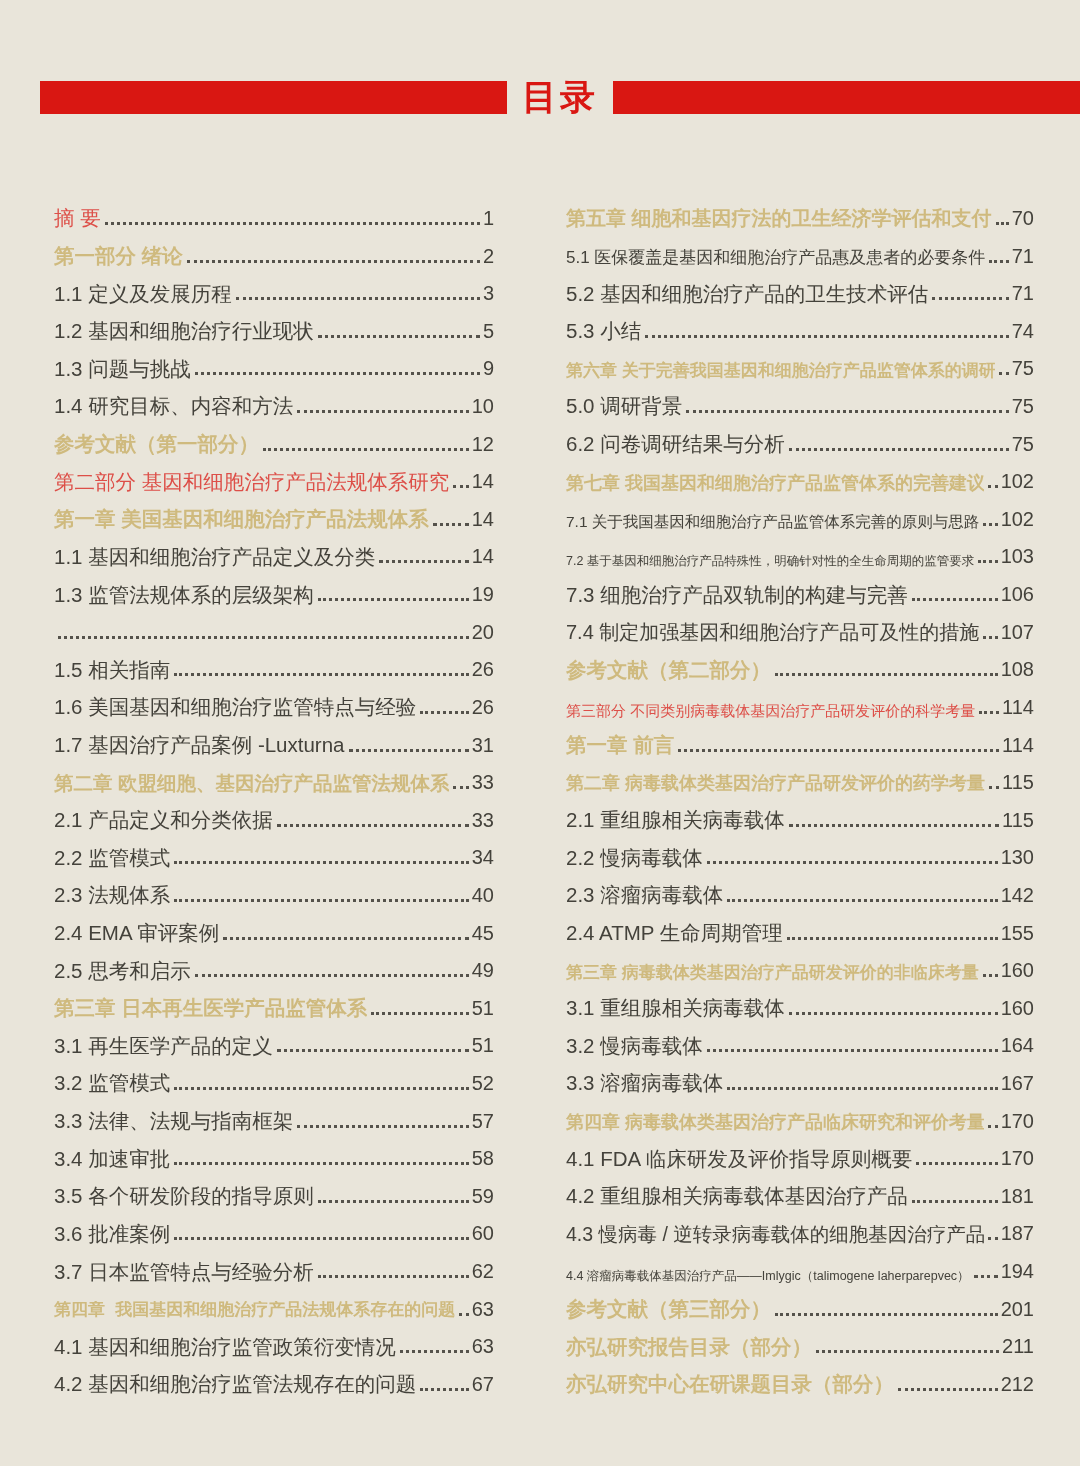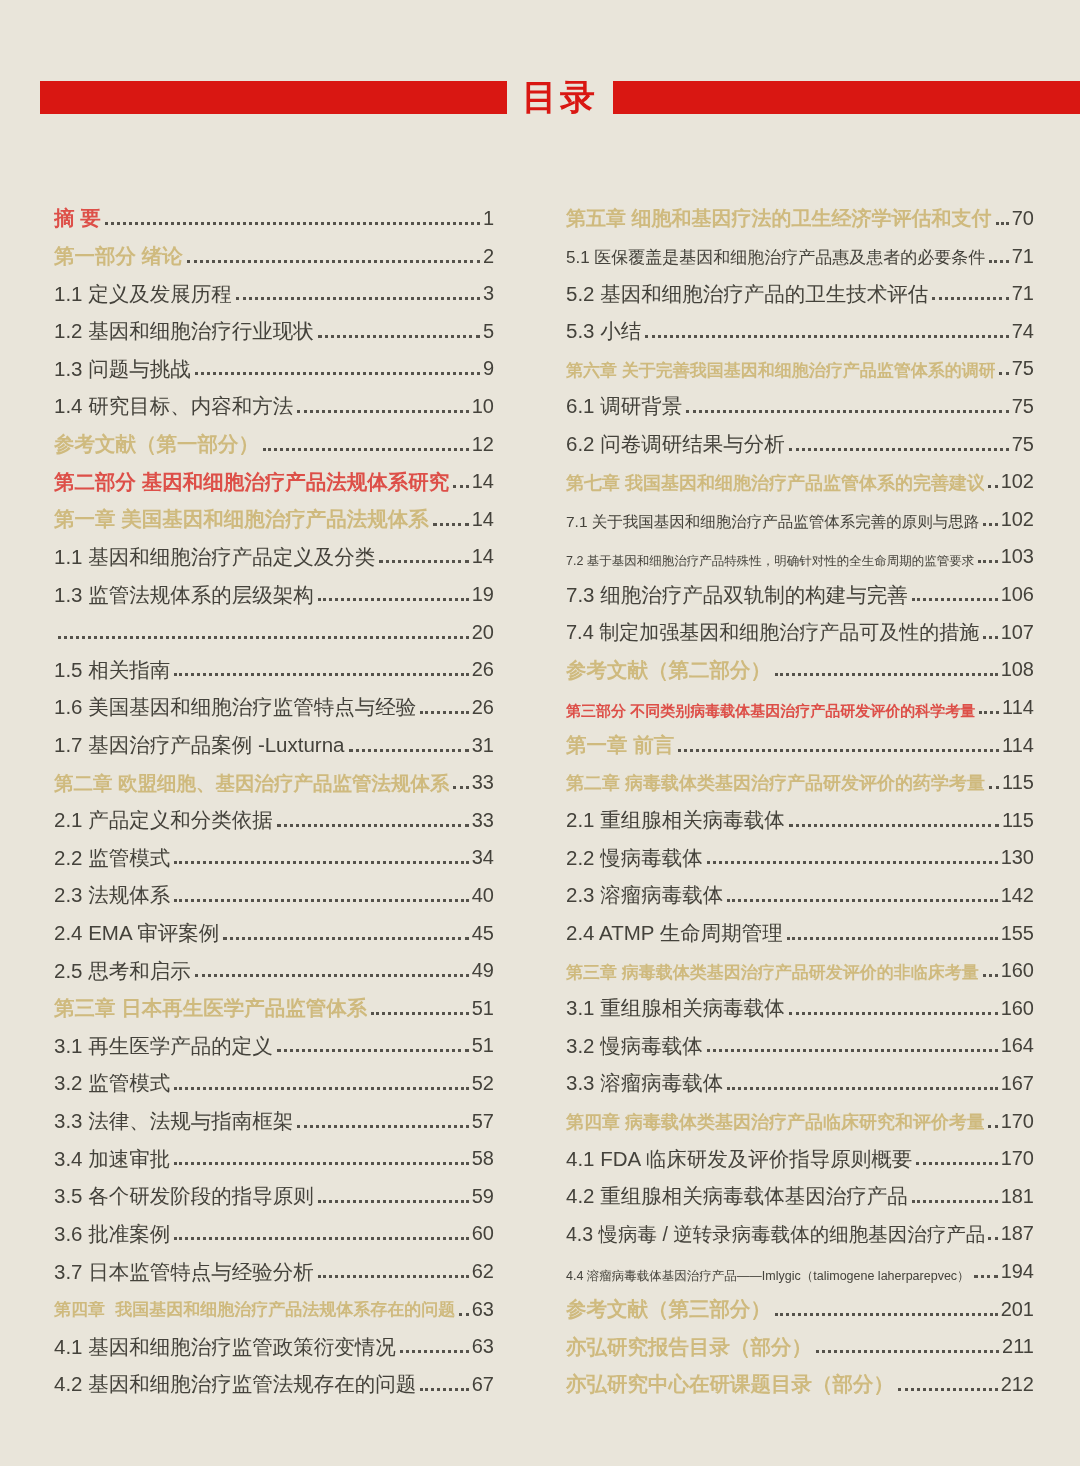--- a/index.html
+++ b/index.html
@@ -14,21 +14,21 @@
   .band .title{flex:0 0 auto; font-size:35px; font-weight:bold; color:var(--red);
     padding:0 15px; line-height:33px; letter-spacing:3px; transform:translateY(-1px);}
   .col{position:absolute; top:202px; height:1196px; display:flex; flex-direction:column; justify-content:space-between;}
   #col-left{left:54px; width:440px;}
   #col-right{left:566px; width:468px;}
   .row{display:flex; align-items:flex-end; height:30px; white-space:nowrap;}
   .label{flex:0 1 auto; min-width:0; overflow:hidden; font-size:20.5px; color:var(--ink);
     line-height:1.15; padding-bottom:2px;}
   .dots{flex:1 0 10px; height:0; border-bottom:3px dotted var(--dotc); margin:0 3px 7px 4px;}
   .pg{flex:0 0 auto; font-size:20px; color:var(--ink); line-height:1.15; padding-bottom:2px;}
-  .part .label{color:var(--part); font-weight:bold;}
+  .part .label{color:var(--part); font-weight:normal;}
   .chapter .label{color:var(--olive); font-weight:bold;}
 </style>
 </head>
 <body>
 
 <div class="page">
   <div class="band">
     <div class="bar"></div>
     <div class="title">目录</div>
     <div class="bar"></div>
@@ -214,21 +214,21 @@
     <span class="label">5.3 小结</span>
     <span class="dots"></span>
     <span class="pg">74</span>
   </div>
       <div class="row chapter">
     <span class="label" style="font-size: 17px;">第六章 关于完善我国基因和细胞治疗产品监管体系的调研</span>
     <span class="dots"></span>
     <span class="pg">75</span>
   </div>
       <div class="row item">
-    <span class="label">6.1 调研背景</span>
+    <span class="label">5.0 调研背景</span>
     <span class="dots"></span>
     <span class="pg">75</span>
   </div>
       <div class="row item">
     <span class="label">6.2 问卷调研结果与分析</span>
     <span class="dots"></span>
     <span class="pg">75</span>
   </div>
       <div class="row chapter">
     <span class="label" style="font-size: 18px;">第七章 我国基因和细胞治疗产品监管体系的完善建议</span>

